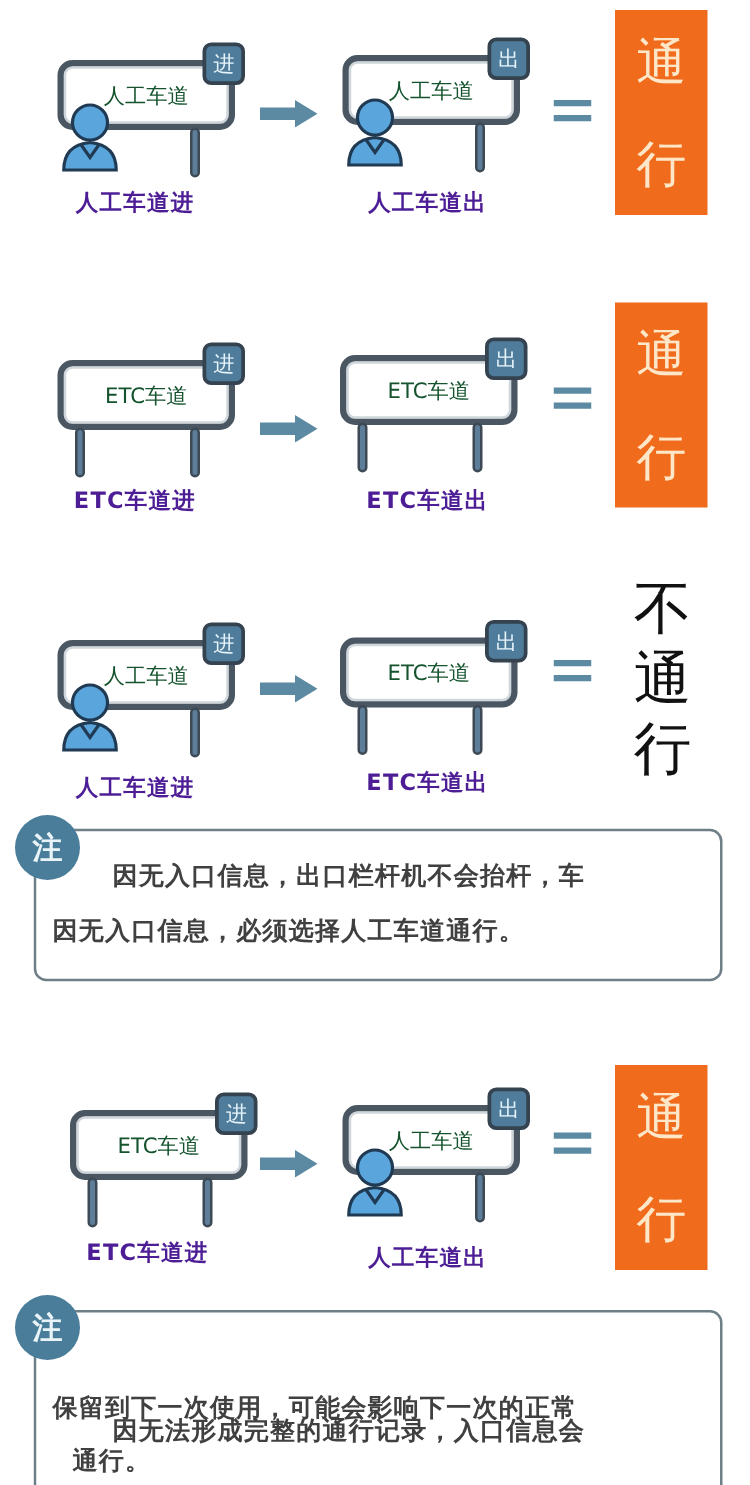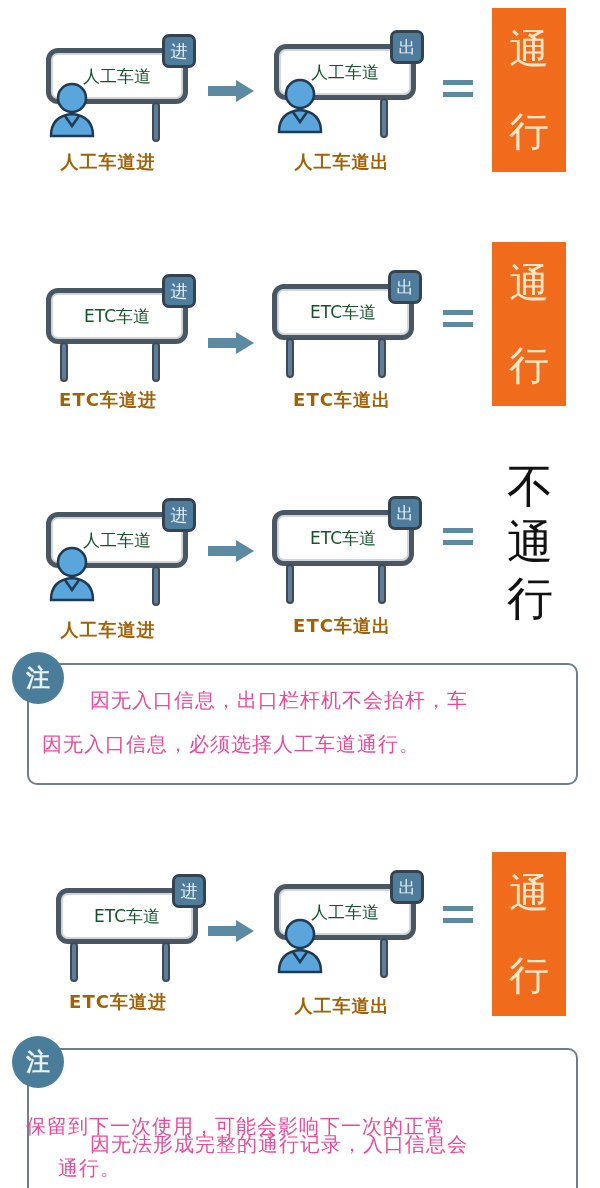--- a/index.html
+++ b/index.html
@@ -17,38 +17,38 @@
   .sign .pole { position:absolute; top:66px; width:8px; height:40px; background:#5d7d98;
                 border:2px solid #3d4a55; border-radius:4px; box-sizing:border-box; }
   .sign .pole.l { left:14px; }
   .sign .pole.r { left:106px; }
   .sign .badge { position:absolute; left:116px; top:-2px; width:34px; height:34px;
                  background:#4f7c9b; border:3px solid #34434f; border-radius:7px;
                  box-sizing:border-box; color:#e6f4fb; font-size:17px;
                  display:flex; align-items:center; justify-content:center; }
   .sign .person { position:absolute; left:2px; top:42px; width:48px; height:60px; }
 
-  .caption { position:absolute; font-size:18px; font-weight:bold; color:#a16207;
+  .caption { position:absolute; font-size:18px; font-weight:bold; color:#4c1d95;
              width:160px; text-align:center; letter-spacing:1px; }
 
   .arrow { position:absolute; width:46px; height:22px; }
   .equals { position:absolute; width:30px; height:18px; }
   .equals::before, .equals::after { content:""; position:absolute; left:0; width:30px; height:5px; background:#5c8aa3; }
   .equals::before { top:0; } .equals::after { top:12px; }
 
   .pass { position:absolute; width:74px; height:164px; background:#f06b1b;
           color:#fde7c8; font-size:40px; display:flex; flex-direction:column;
           align-items:center; justify-content:space-around; }
   .nopass { position:absolute; width:60px; color:#111; font-size:46px;
             display:flex; flex-direction:column; align-items:center; line-height:56px; }
 
   .note { position:absolute; border:2px solid #6f7f88; border-radius:10px; background:#fff; box-sizing:border-box; }
   .note-icon { position:absolute; width:52px; height:52px; border-radius:50%; background:#4a7d9a;
                color:#eaf4f8; font-size:24px; font-weight:bold; display:flex; align-items:center; justify-content:center; }
-  .note-text { position:absolute; font-size:20px; font-weight:normal; color:#ec4899; line-height:40px; letter-spacing:1px; }
+  .note-text { position:absolute; font-size:20px; font-weight:bold; color:#404040; line-height:40px; letter-spacing:1px; }
 </style>
 </head>
 <body>
 
 <div class="sign" style="left:46px; top:36px;">
   <div class="board"></div>
   <div class="board-text">人工车道</div>
   <div class="pole r"></div>
   <div class="badge">进</div>
   <svg class="person" viewBox="0 0 48 60">
@@ -180,14 +180,14 @@
 
 <div class="equals" style="left:443px; top:906px;"></div>
 <div class="pass" style="left:492px; top:852px;">
   <span>通</span>
   <span>行</span>
 </div>
 
 <div class="note" style="left:27px; top:1048px; width:551px; height:160px;"></div>
 <div class="note-icon" style="left:12px; top:1036px;">注</div>
 <div class="note-text" style="left:90px; top:1124px;">因无法形成完整的通行记录，入口信息会</div>
-<div class="note-text" style="left:26px; top:1106px;">保留到下一次使用，可能会影响下一次的正常</div>
+<div class="note-text" style="left:42px; top:1106px;">保留到下一次使用，可能会影响下一次的正常</div>
 <div class="note-text" style="left:58px; top:1148px;">通行。</div>
 
 </body></html>

